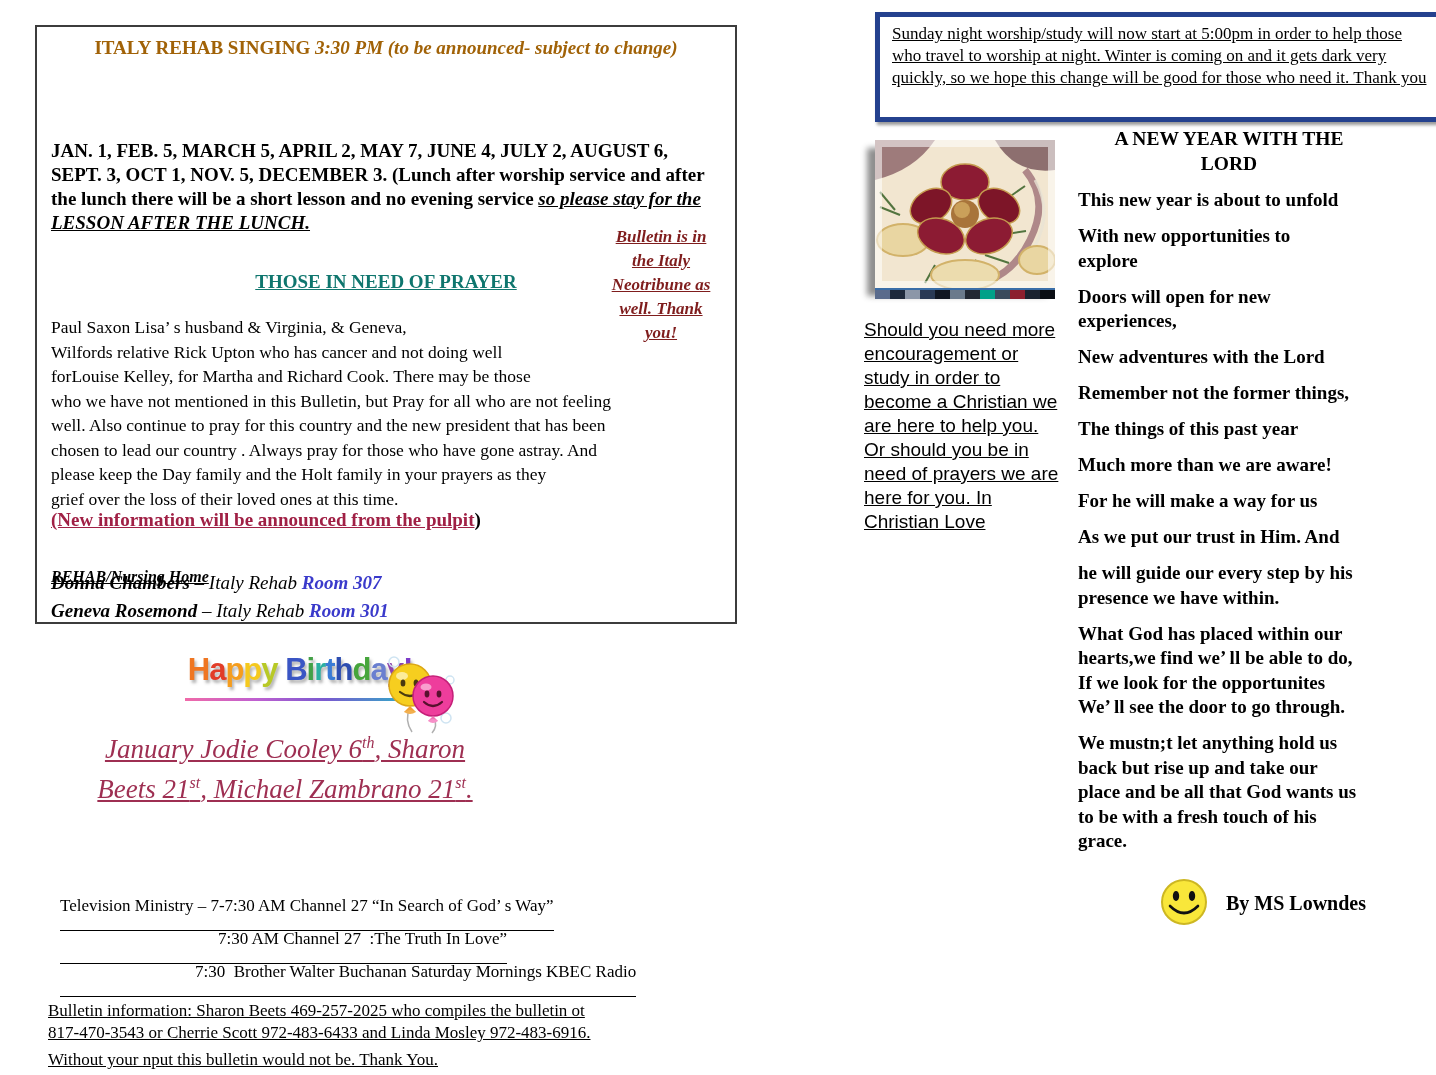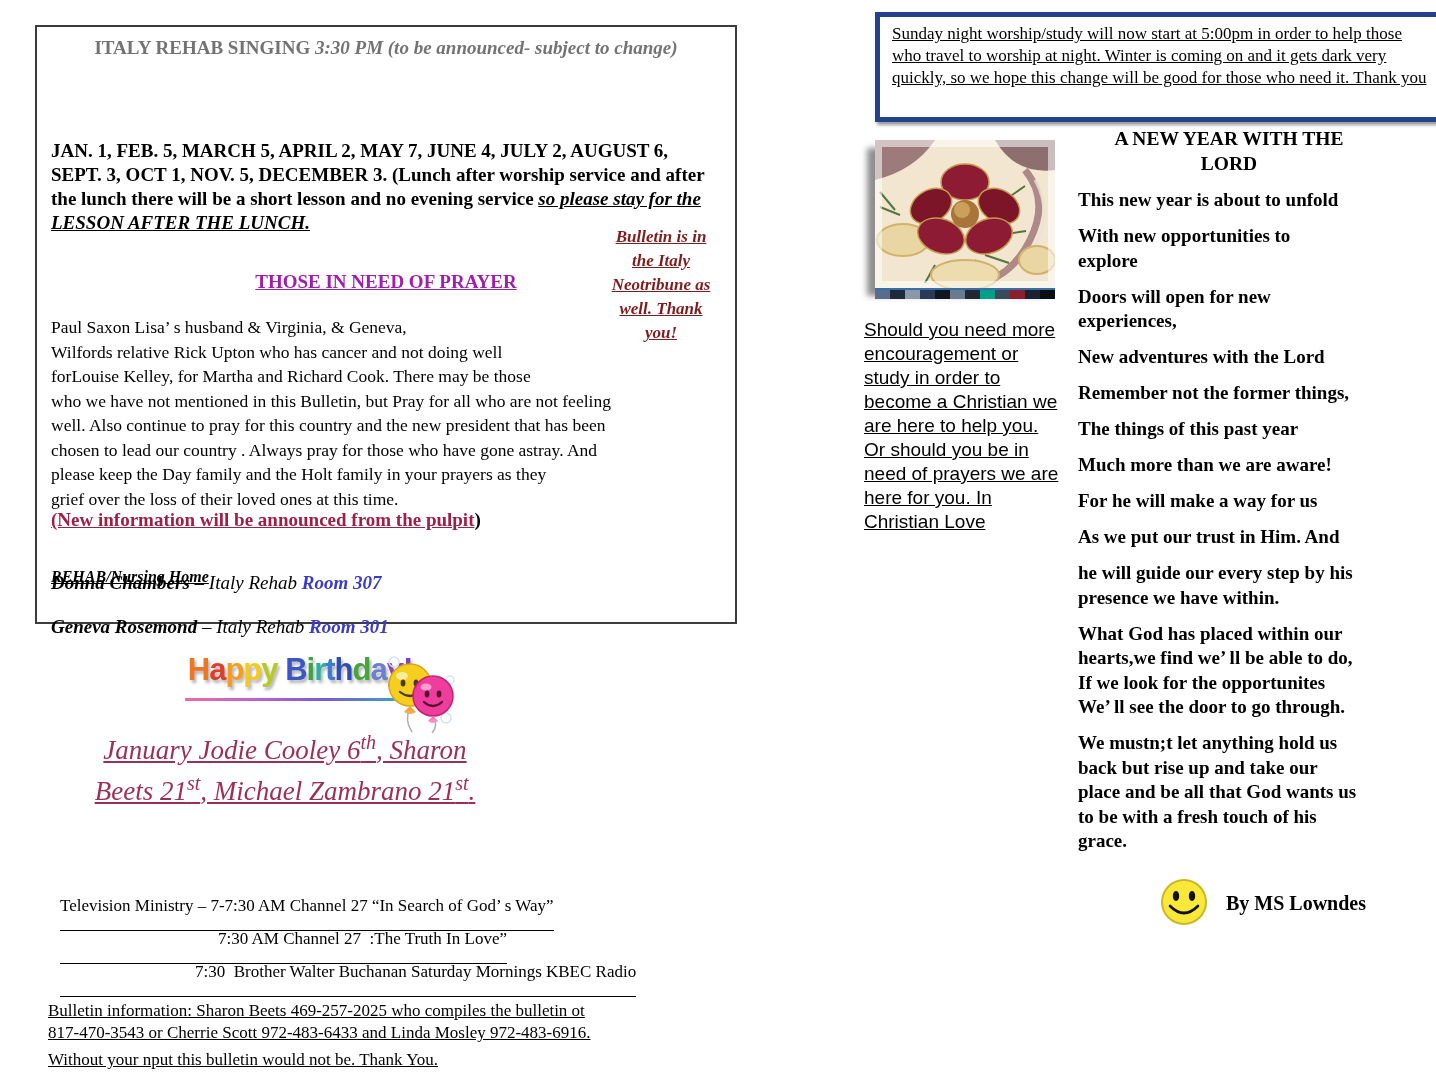--- a/index.html
+++ b/index.html
@@ -1,49 +1,49 @@
 <!DOCTYPE html>
 <html><head>
 <meta charset="utf-8">
 <style>
   html,body{margin:0;padding:0;background:#ffffff;width:1436px;height:1075px;overflow:hidden;
     font-family:"Liberation Serif","DejaVu Serif",serif;color:#000;}
   .abs{position:absolute;}
   
   #info-box{left:35px;top:25px;width:698px;height:595px;border:2px solid #3c3c3c;background:#fff;}
   .center{text-align:center;}
-  #box-title{top:10px;left:0;width:100%;font-size:19px;font-weight:bold;color:#737373;}
+  #box-title{top:10px;left:0;width:100%;font-size:19px;font-weight:bold;color:#a16207;}
   #box-title .detail{font-style:italic;}
   #fellowship-heading{top:76px;left:0;width:100%;font-size:19px;font-weight:bold;color:#a03a56;}
   #fellowship-heading .em{font-style:italic;text-decoration:underline;}
   #dates-para{top:112px;left:14px;width:668px;font-size:19px;font-weight:bold;line-height:24px;}
   #dates-para .uline{font-style:italic;text-decoration:underline;}
-  #prayer-heading{top:244px;left:0;width:100%;font-size:19px;font-weight:bold;color:#a21caf;text-decoration:underline;}
+  #prayer-heading{top:244px;left:0;width:100%;font-size:19px;font-weight:bold;color:#0f766e;text-decoration:underline;}
   #side-note{top:198px;right:16px;width:116px;font-size:17px;font-weight:bold;font-style:italic;
     color:#7f1d1d;text-decoration:underline;text-align:center;line-height:24px;}
   #prayer-body{top:288px;left:14px;width:660px;font-size:17.5px;line-height:24.5px;white-space:pre-line;}
   #pulpit-note{top:482px;left:14px;font-size:19px;font-weight:bold;}
   #pulpit-note .note{color:#a02045;text-decoration:underline;}
   #rehab-heading{top:541px;left:14px;font-size:16px;font-weight:bold;font-style:italic;text-decoration:underline;}
   .rehab-row{left:14px;font-size:19px;font-style:italic;}
   .rehab-row .nm{font-weight:bold;}
   .rehab-row .room{font-weight:bold;color:#3a3acb;}
   #rehab-row-0{top:545px;}
-  #rehab-row-1{top:589px;}
+  #rehab-row-1{top:573px;}
   
   #hb-banner{left:150px;top:652px;width:300px;text-align:center;
     font-family:"Liberation Sans","DejaVu Sans",sans-serif;font-weight:bold;font-size:31px;letter-spacing:-1px;
     text-shadow:2px 3px 3px rgba(90,90,90,0.45);white-space:nowrap;}
   #hb-underline{left:185px;top:698px;width:210px;height:3px;
     background:linear-gradient(90deg,#f06aa8,#c060d0,#7a5ad0,#3aa0c8);}
   #balloons{left:386px;top:652px;}
   #bday-names{left:60px;top:726px;width:450px;text-align:center;font-size:27px;font-style:italic;
     color:#9e2f52;line-height:33px;}
   #bday-names .ln{text-decoration:underline;}
-  #bday-names sup{font-size:20px;}
+  #bday-names sup{font-size:16px;}
   
   .tv-line{left:60px;font-size:17px;}
   .tv-line .seg{display:inline-block;border-bottom:1.5px solid #000;padding-bottom:14px;white-space:pre;}
   #tv-0{top:896px;}
   #tv-1{top:929px;}
   #tv-2{top:962px;}
   #tv-1 .seg{padding-left:158px;}
   #tv-2 .seg{padding-left:135px;}
   #bulletin-info{left:48px;top:1000px;width:620px;font-size:17px;line-height:22px;}
   #bulletin-info .ul, #bulletin-footer .ul{text-decoration:underline;}

